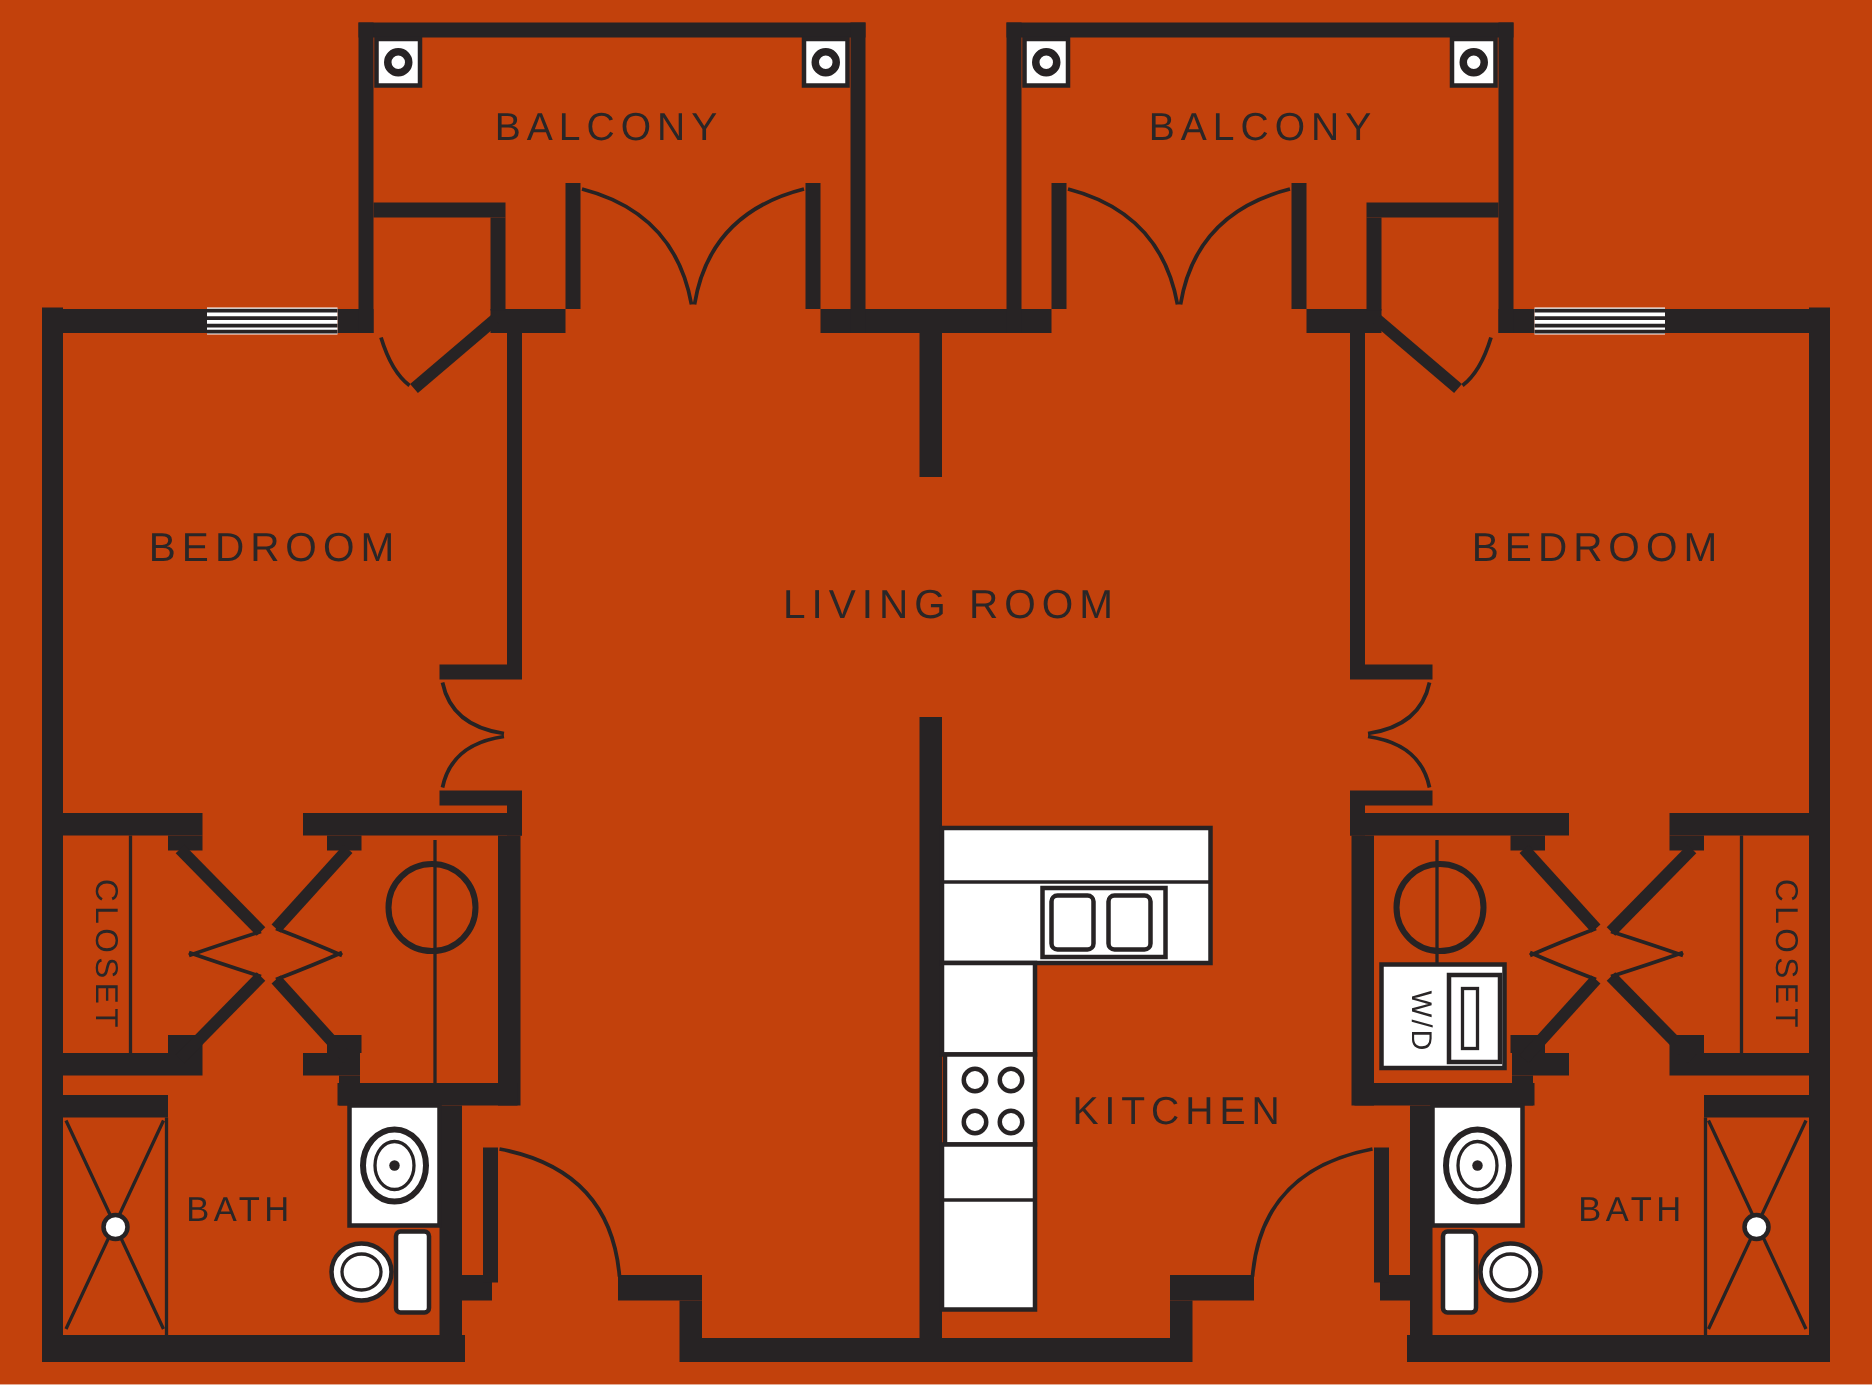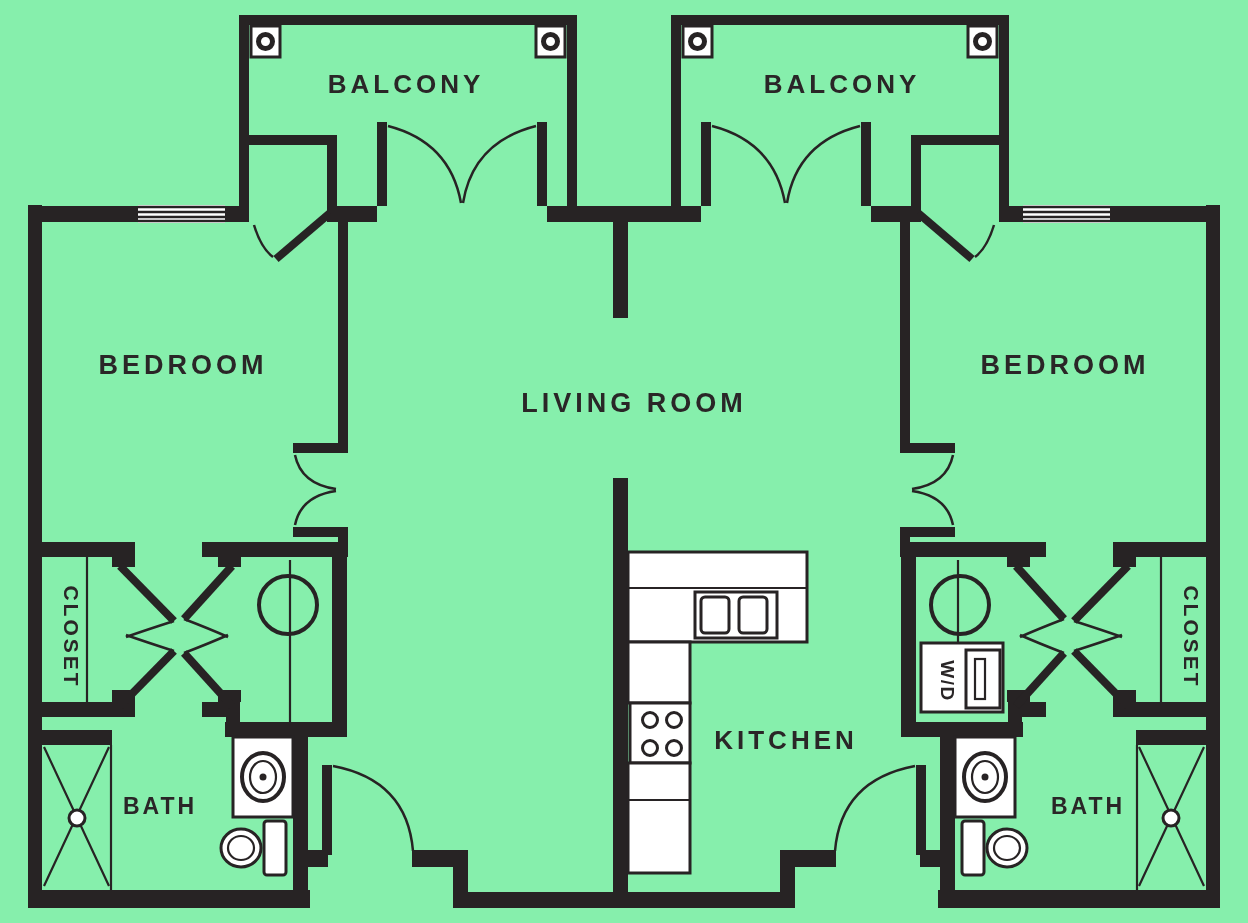--- a/index.html
+++ b/index.html
@@ -1,17 +1,17 @@
 <!DOCTYPE html>
 <html><head>
 <meta charset="utf-8">
 <style>
   html,body{margin:0;padding:0;background:#ffffff;}
   body{width:1248px;height:923px;font-family:"Liberation Sans",sans-serif;}
-  .plan-wrap{width:1248px;height:923px;position:relative;background:#86efac;font-weight:bold;}
+  .plan-wrap{width:1248px;height:923px;position:relative;background:#c2410c;}
   svg{display:block;}
   .room-label{font-family:"Liberation Sans",sans-serif;fill:#2a2627;letter-spacing:4px;}
   .lbl-26{font-size:26px;}
   .lbl-27{font-size:27px;}
   .lbl-23{font-size:23px;letter-spacing:3px;}
   .lbl-21{font-size:21px;letter-spacing:3px;}
   .lbl-19{font-size:19px;letter-spacing:1.5px;}
   .wall{fill:#272324;}
   .thin{stroke:#272324;fill:none;}
   .leaf{stroke:#272324;stroke-width:8;fill:none;}

